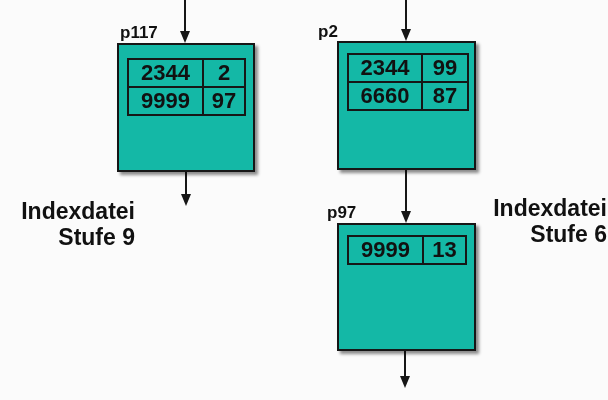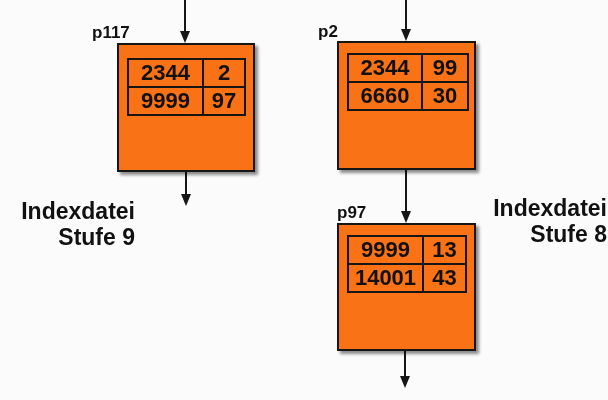--- a/index.html
+++ b/index.html
@@ -25,21 +25,21 @@
     position: absolute;
     width: 0;
     height: 0;
     border-left: 5px solid transparent;
     border-right: 5px solid transparent;
     border-top: 12px solid #161616;
   }
   
   .nodebox {
     position: absolute;
-    background: #f97316;
+    background: #14b8a6;
     border: 2px solid #161616;
     box-shadow: 3px 3px 3px rgba(0,0,0,0.45);
   }
   
   .plabel {
     position: absolute;
     font-size: 17px;
     font-weight: bold;
     color: #111111;
     letter-spacing: 0px;
@@ -82,21 +82,21 @@
 
   <div class="vline" style="left:185px; top:172px; height:22px"></div>
   <div class="ahead" style="left:181px; top:194px"></div>
 
   <div class="vline" style="left:405px; top:170px; height:41px"></div>
   <div class="ahead" style="left:401px; top:211px"></div>
 
   <div class="vline" style="left:404px; top:351px; height:25px"></div>
   <div class="ahead" style="left:400px; top:376px"></div>
 
-  <div class="plabel" style="left:92px; top:23px">p117</div>
+  <div class="plabel" style="left:120px; top:23px">p117</div>
   <div class="nodebox" style="left:117px; top:43px; width:134px; height:125px">
     <table class="itable" style="margin:13px 0 0 8px; width:113px">
       <tbody>
           <tr>
         <td style="width:73px; height:25px">2344</td>
         <td style="width:40px">2</td>
       </tr>
       <tr>
         <td style="height:25px">9999</td>
         <td>97</td>
@@ -108,45 +108,41 @@
   <div class="plabel" style="left:318px; top:22px">p2</div>
   <div class="nodebox" style="left:337px; top:41px; width:135px; height:125px">
     <table class="itable" style="margin:10px 0 0 8px; width:116px">
       <tbody>
           <tr>
         <td style="width:72px; height:25px">2344</td>
         <td style="width:44px">99</td>
       </tr>
       <tr>
         <td style="height:25px">6660</td>
-        <td>30</td>
+        <td>87</td>
       </tr>
     </tbody>
       </table>
   </div>
 
-  <div class="plabel" style="left:337px; top:203px">p97</div>
+  <div class="plabel" style="left:327px; top:203px">p97</div>
   <div class="nodebox" style="left:337px; top:223px; width:135px; height:124px">
     <table class="itable" style="margin:10px 0 0 8px; width:114px">
       <tbody>
           <tr>
         <td style="width:73px; height:26px">9999</td>
         <td style="width:41px">13</td>
-      </tr>
-      <tr>
-        <td style="height:26px">14001</td>
-        <td>43</td>
       </tr>
     </tbody>
       </table>
   </div>
 
   <div class="side-label" style="left:15px; top:198px; width:120px">
     <div>Indexdatei</div>
     <div>Stufe 9</div>
   </div>
 
   <div class="side-label" style="left:487px; top:195px; width:120px">
     <div>Indexdatei</div>
-    <div>Stufe 8</div>
+    <div>Stufe 6</div>
   </div>
 
 </div>
 
 </body></html>

